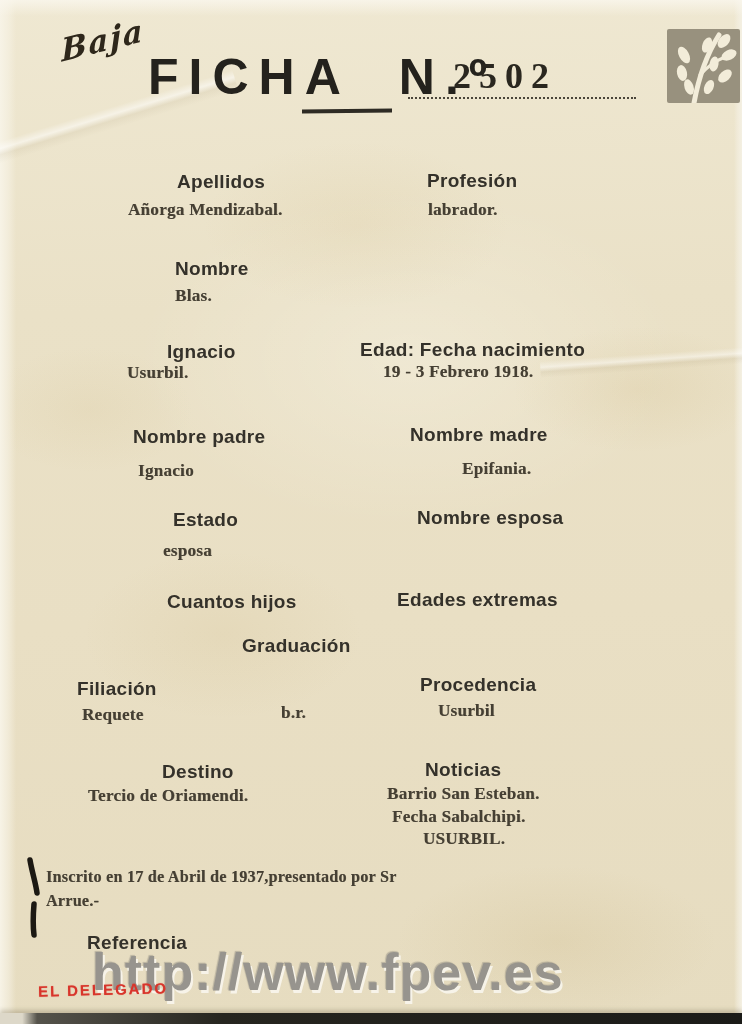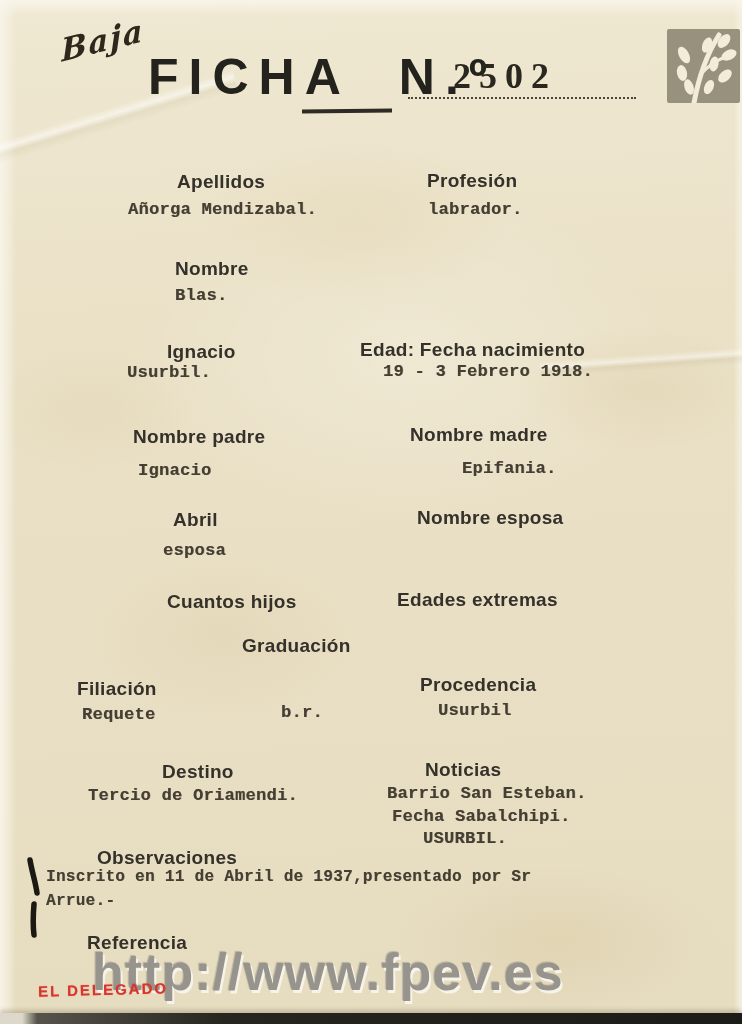--- a/index.html
+++ b/index.html
@@ -43,21 +43,21 @@
     font-size:36px;letter-spacing:8px;color:#2a271f;}
   .num-dotline{position:absolute;left:408px;top:81px;width:228px;height:16px;
     border-bottom:2px dotted #4a453a;}
   .title-underline{position:absolute;left:302px;top:109px;width:90px;height:4px;
     background:#2e2b24;transform:rotate(-0.6deg);}
   .logo{position:absolute;left:667px;top:29px;width:73px;height:74px;}
   
   .lbl{position:absolute;font-family:"Liberation Sans",sans-serif;
     font-weight:700;font-size:19px;color:#34312a;letter-spacing:0.3px;
     white-space:nowrap;}
-  .tw{position:absolute;font-family:Liberation Mono, monospace;
+  .tw{position:absolute;font-family:Liberation Serif, serif;
     font-weight:700;font-size:17px;color:#453f33;letter-spacing:0.3px;
     white-space:nowrap;text-shadow:0.4px 0 0 rgba(69,63,51,0.55);}
   .tw-sm{font-size:16px;}
   
   .watermark{position:absolute;left:92px;top:942px;
     font-family:"Liberation Sans",sans-serif;font-weight:700;font-size:52px;
     letter-spacing:1px;color:#8f8d89;opacity:0.9;white-space:nowrap;
     text-shadow:2px 3px 0 rgba(250,248,240,0.95),-1px -1px 1px rgba(90,90,90,0.35);}
   .stamp{position:absolute;left:38px;top:981px;
     font-family:"Liberation Sans",sans-serif;font-weight:700;font-size:15px;
@@ -112,43 +112,42 @@
   <span class="lbl" style="left:167px;top:341px">Ignacio</span>
   <span class="tw" style="left:127px;top:363px">Usurbil.</span>
   <span class="lbl" style="left:360px;top:339px">Edad: Fecha nacimiento</span>
   <span class="tw" style="left:383px;top:362px">19 - 3 Febrero 1918.</span>
 
   <span class="lbl" style="left:133px;top:426px">Nombre padre</span>
   <span class="tw" style="left:138px;top:461px">Ignacio</span>
   <span class="lbl" style="left:410px;top:424px">Nombre madre</span>
   <span class="tw" style="left:462px;top:459px">Epifania.</span>
 
-  <span class="lbl" style="left:173px;top:509px">Abril</span>
+  <span class="lbl" style="left:173px;top:509px">Estado</span>
   <span class="tw" style="left:163px;top:541px">esposa</span>
   <span class="lbl" style="left:417px;top:507px">Nombre esposa</span>
 
   <span class="lbl" style="left:167px;top:591px">Cuantos hijos</span>
   <span class="lbl" style="left:397px;top:589px">Edades extremas</span>
 
   <span class="lbl" style="left:77px;top:678px">Filiación</span>
   <span class="tw" style="left:82px;top:705px">Requete</span>
   <span class="lbl" style="left:242px;top:635px">Graduación</span>
   <span class="tw" style="left:281px;top:703px">b.r.</span>
   <span class="lbl" style="left:420px;top:674px">Procedencia</span>
   <span class="tw" style="left:438px;top:701px">Usurbil</span>
 
   <span class="lbl" style="left:162px;top:761px">Destino</span>
   <span class="tw" style="left:88px;top:786px">Tercio de Oriamendi.</span>
   <span class="lbl" style="left:425px;top:759px">Noticias</span>
   <span class="tw" style="left:387px;top:784px">Barrio San Esteban.</span>
   <span class="tw" style="left:392px;top:807px">Fecha Sabalchipi.</span>
   <span class="tw" style="left:423px;top:829px">USURBIL.</span>
 
-  <span class="lbl" style="left:97px;top:847px">Observaciones</span>
-  <span class="tw tw-sm" style="left:46px;top:868px">Inscrito en 11 de Abril de 1937,presentado por Sr</span>
+  <span class="tw tw-sm" style="left:46px;top:868px">Inscrito en 17 de Abril de 1937,presentado por Sr</span>
   <span class="tw tw-sm" style="left:46px;top:892px">Arrue.-</span>
 
   <span class="lbl" style="left:87px;top:932px">Referencia</span>
 
   <svg class="ink-marks" width="34" height="92" viewBox="0 0 34 92" xmlns="http://www.w3.org/2000/svg">
     <path d="M12,8 C14,20 18,32 19,41" stroke="#1c1913" stroke-width="5.5" stroke-linecap="round" fill="none"></path>
     <path d="M16,52 C15,64 15,75 16,83" stroke="#1c1913" stroke-width="5.5" stroke-linecap="round" fill="none"></path>
   </svg>
 
   <span class="watermark">http://www.fpev.es</span>

